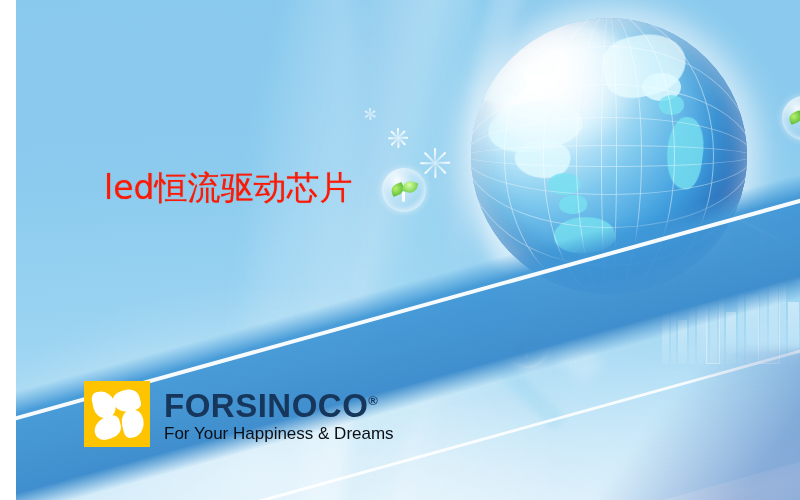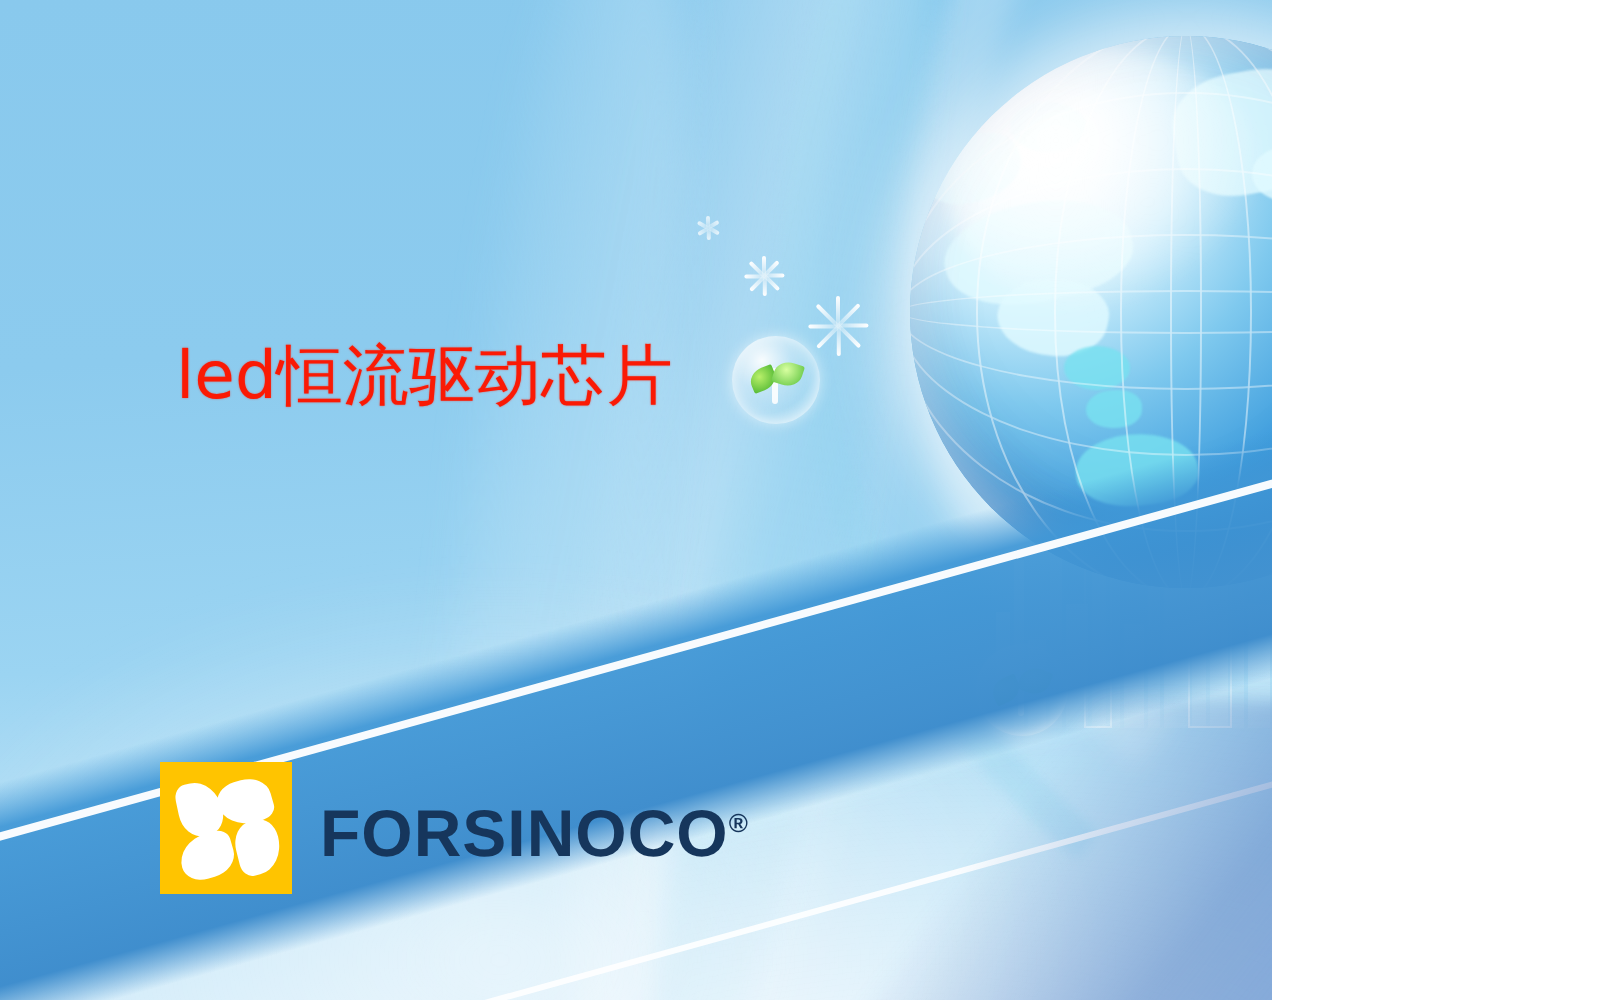--- a/index.html
+++ b/index.html
@@ -1,20 +1,21 @@
 <!DOCTYPE html>
 <html><head>
 <meta charset="utf-8">
 <style>
   html,body{margin:0;padding:0;background:#fff;}
   *{box-sizing:border-box;}
   #stage{
-    position:relative;width:636px;height:500px;overflow:hidden;
+    position:relative;width:784px;height:500px;overflow:hidden;
     font-family:"Liberation Sans","DejaVu Sans",sans-serif;
     background:linear-gradient(176deg,#89c9ed 0%,#8ccbee 34%,#9bd4f2 62%,#bfe4f7 84%,#d8eefb 100%);
+    margin-left:16px;
   }
 
   
   .layer{position:absolute;pointer-events:none;}
 
   
   .arc{
     position:absolute;border-radius:50%;
     border-style:solid;border-color:transparent;
     pointer-events:none;
@@ -201,21 +202,21 @@
   
   #headline{position:absolute;left:88px;top:166px;z-index:40;}
   #headline .hl{
     color:#fa1a05;font-size:33px;line-height:44px;white-space:nowrap;
     font-family:"DejaVu Sans","Liberation Sans",sans-serif;
     text-shadow:0 0 1px rgba(250,26,5,.55);
   }
   #headline .hl2{margin-left:14px;letter-spacing:2px;}
 
   
-  #logo{position:absolute;left:80px;top:381px;z-index:40;display:flex;align-items:center;}
+  #logo{position:absolute;left:68px;top:381px;z-index:40;display:flex;align-items:center;}
   #mark{
     position:relative;width:66px;height:66px;background:#ffc400;flex:0 0 auto;
   }
   #mark span{position:absolute;background:#ffffff;}
   #mark .p1{width:27px;height:22px;left:29px;top:9px;border-radius:60% 70% 40% 90%;transform:rotate(-16deg);}
   #mark .p2{width:22px;height:27px;left:38px;top:29px;border-radius:70% 60% 90% 40%;transform:rotate(-14deg);}
   #mark .p3{width:27px;height:22px;left:10px;top:36px;border-radius:90% 40% 70% 60%;transform:rotate(-16deg);}
   #mark .p4{width:22px;height:27px;left:9px;top:10px;border-radius:40% 90% 60% 70%;transform:rotate(-12deg);}
   #wordmark{margin-left:14px;}
   #wordmark .brand{
@@ -358,16 +359,17 @@
 
   <div id="logo">
     <div id="mark">
       <span class="p1"></span>
       <span class="p2"></span>
       <span class="p3"></span>
       <span class="p4"></span>
     </div>
     <div id="wordmark">
       <div class="brand"><span>FORSINOCO</span><sup>®</sup></div>
+      <div class="tagline">For Your Happiness &amp; Dreams</div>
     </div>
   </div>
 
 </div>
 
 </body></html>

